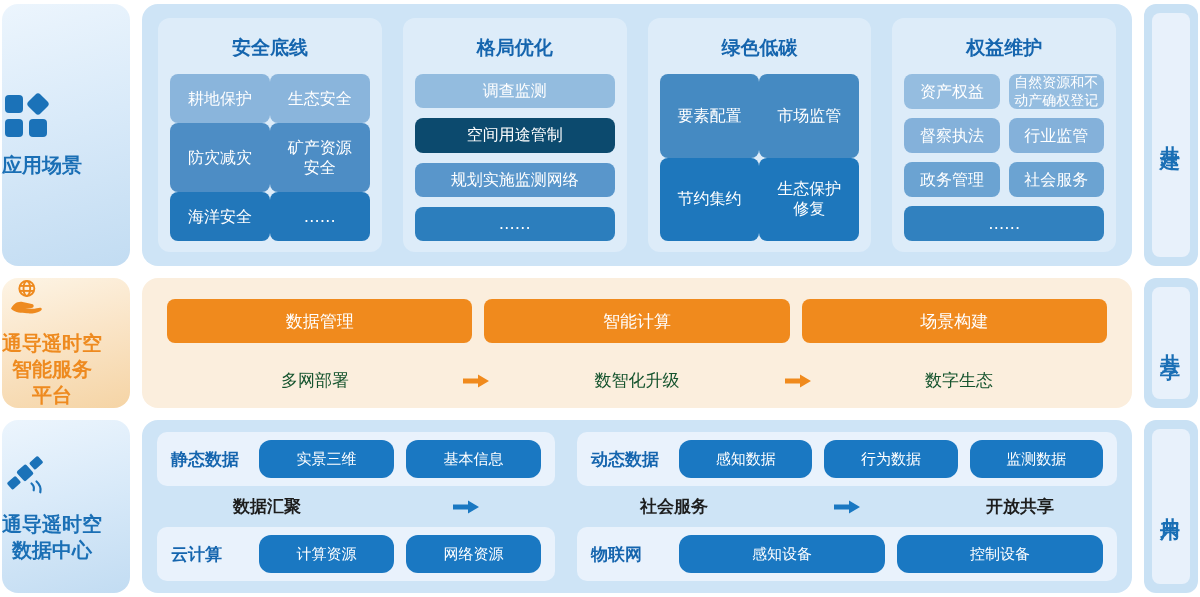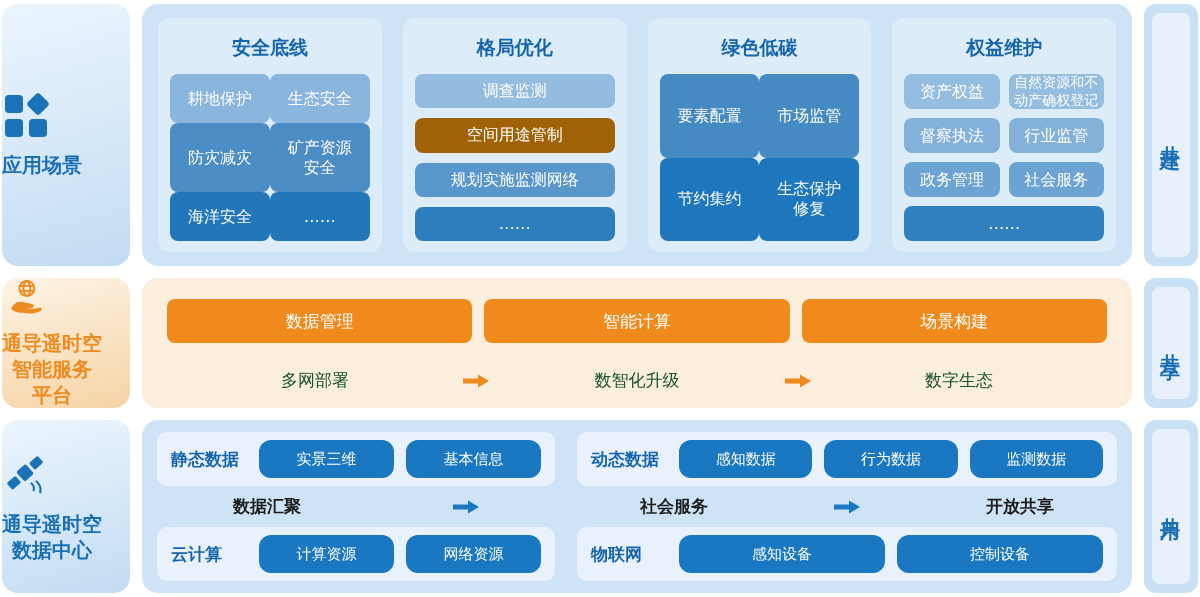--- a/index.html
+++ b/index.html
@@ -31,21 +31,21 @@
   .col-title{text-align:center;font-size:19px;font-weight:bold;color:#1565ae;padding:6px 0 13px;}
   .grid2{display:grid;grid-template-columns:1fr 1fr;gap:0;flex:1;}
   .rows4{display:grid;grid-template-rows:repeat(4,1fr);gap:10px;flex:1;}
   .grid2tall{display:grid;grid-template-columns:1fr 1fr;grid-template-rows:1fr 1fr;gap:0;flex:1;}
   .grid2c4{display:grid;grid-template-columns:1fr 1fr;grid-template-rows:repeat(4,1fr);gap:9px;flex:1;}
   .chip{display:flex;align-items:center;justify-content:center;border-radius:8px;color:#ffffff;
         font-size:16px;line-height:1.25;text-align:center;white-space:pre-line;}
   .chip.sm{font-size:14px;}
   .chip.wide{grid-column:1 / 3;}
   .s1{background:#8ab5dc}.s2{background:#4d8dc5}.s3{background:#2277ba}
-  .s4{background:#93bcdf}.s5{background:#a16207}.s6{background:#5996cb}.s7{background:#2c7ebd}
+  .s4{background:#93bcdf}.s5{background:#0c4a6e}.s6{background:#5996cb}.s7{background:#2c7ebd}
   .s8{background:#458ac2}.s9{background:#1e77bc}
   .s10{background:#95bde0}.s11{background:#84b1da}.s12{background:#6ba3d2}.s13{background:#3181bf}
 
   
   .platform{display:flex;flex-direction:column;justify-content:space-between;padding:21px 25px 16px;height:100%;box-sizing:border-box;}
   .platform-buttons{display:flex;gap:12px;}
   .platform-btn{flex:1;height:44px;background:#f08a1d;border-radius:8px;color:#fff;font-size:17px;
                 display:flex;align-items:center;justify-content:center;}
   .flow-band{display:flex;align-items:center;margin-top:12px;}
   .flow-cell{flex:1;text-align:center;font-weight:normal;font-size:17px;color:#14532d;}

